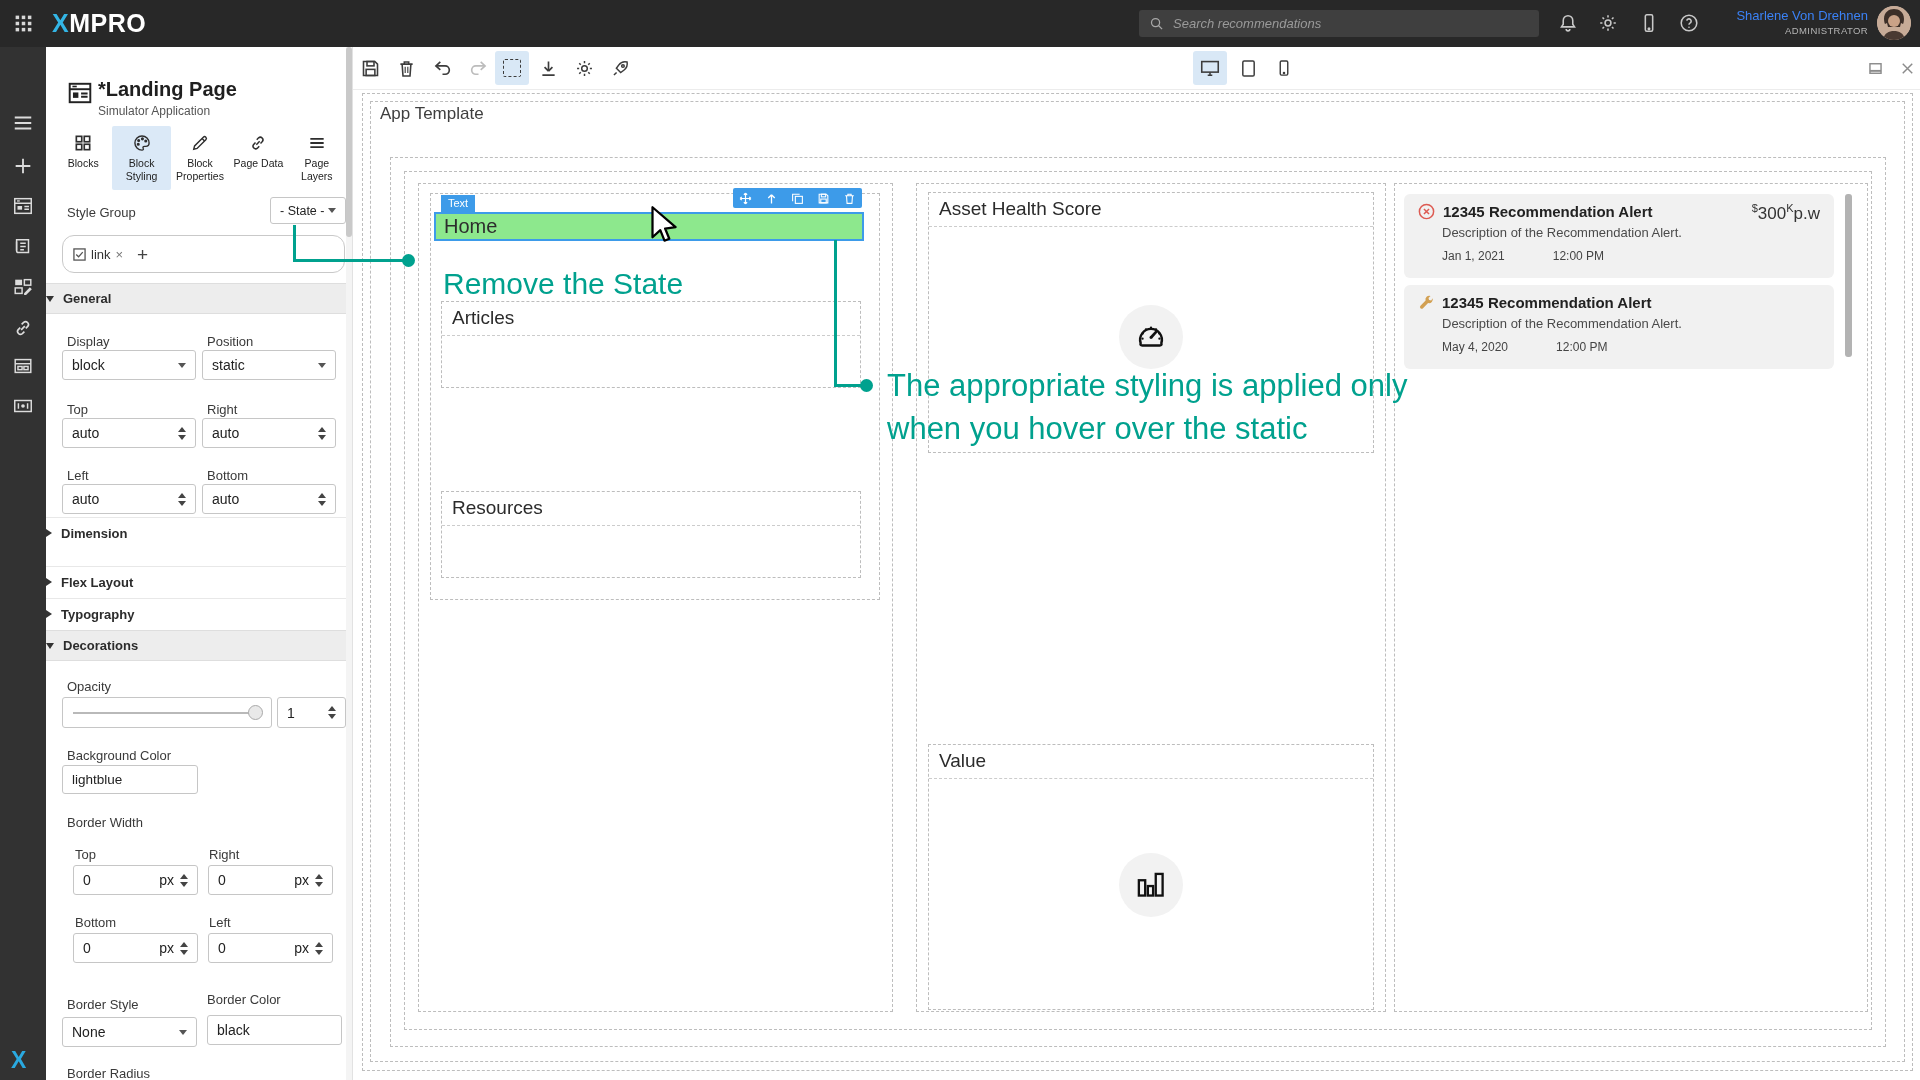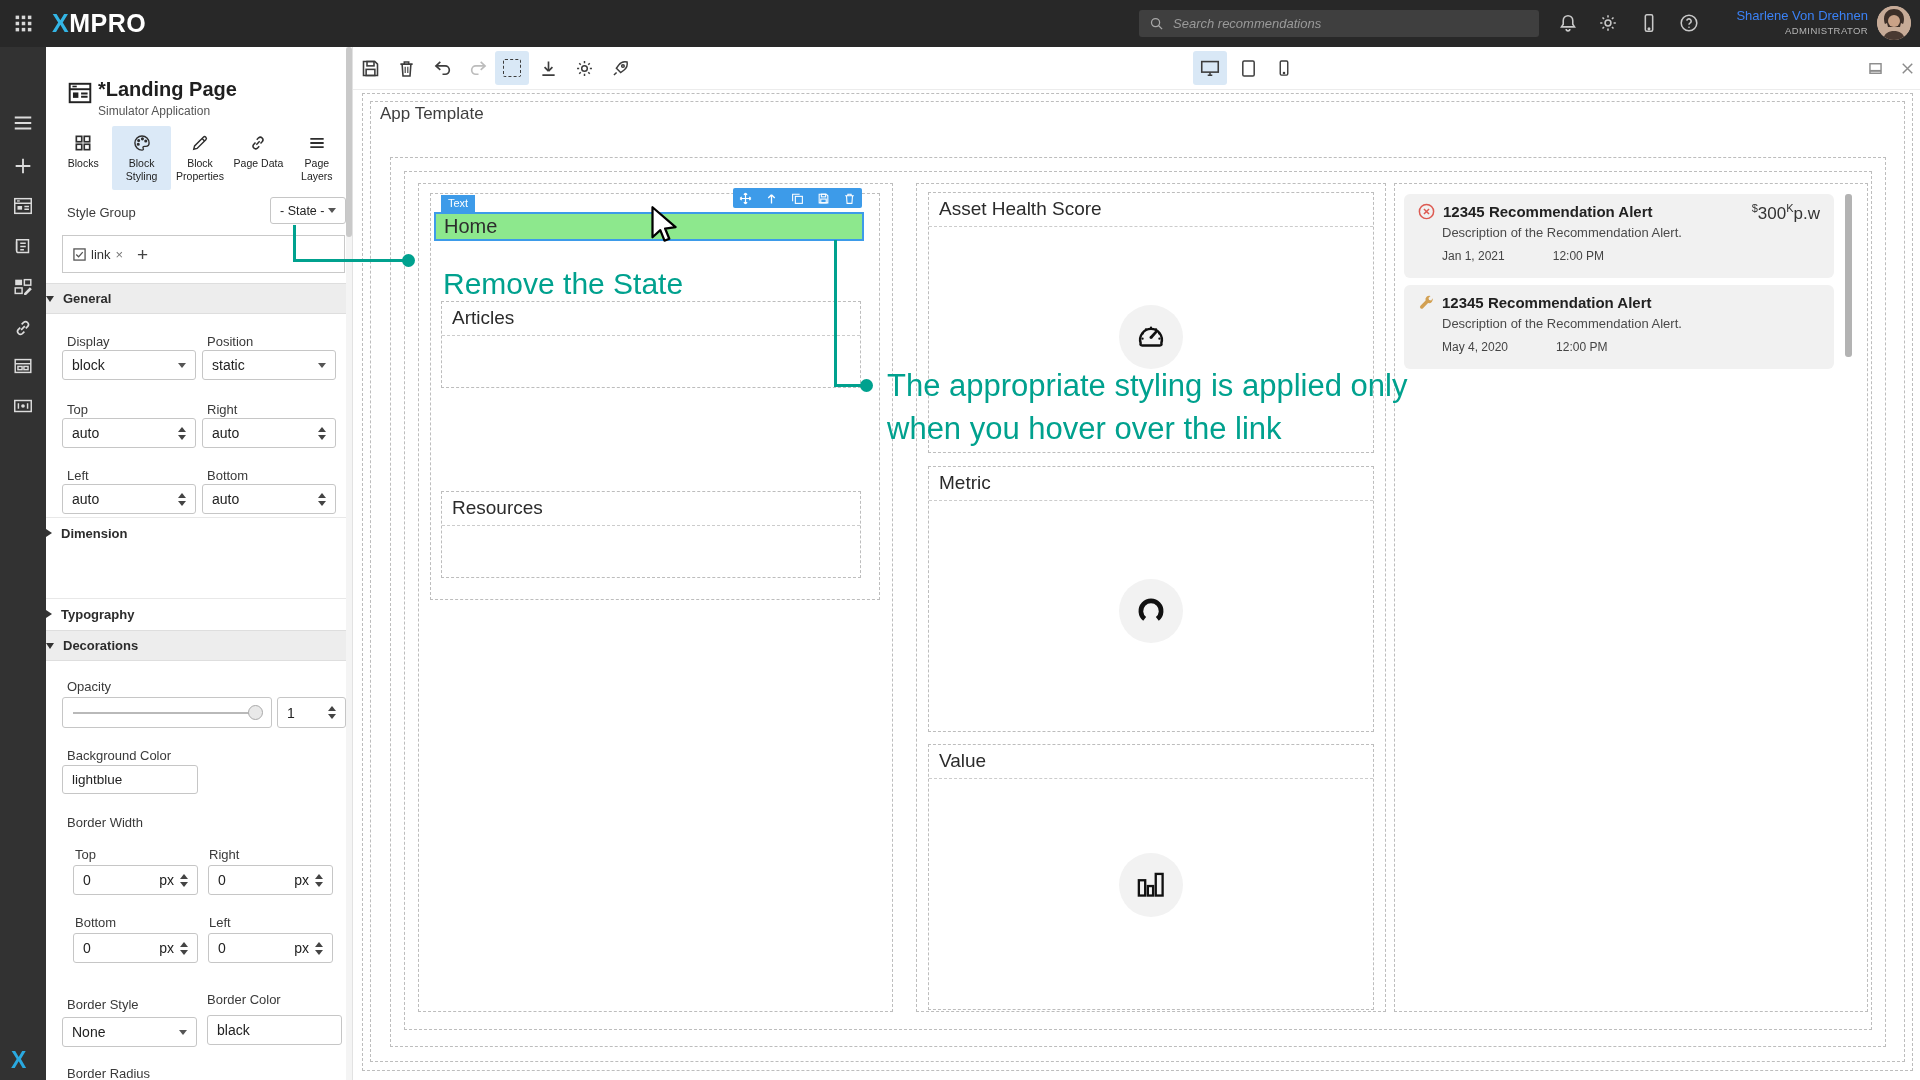--- a/index.html
+++ b/index.html
@@ -61,21 +61,21 @@
   .car-d{width:0;height:0;border-left:4.5px solid transparent;border-right:4.5px solid transparent;
          border-top:6px solid #333;}
   .car-r{width:0;height:0;border-top:4.5px solid transparent;border-bottom:4.5px solid transparent;
          border-left:6px solid #333;}
   .sliderbox{position:absolute;height:31px;border:1px solid #c6c6c6;border-radius:3px;background:#fff;
              box-sizing:border-box;}
   .sliderbox .track{position:absolute;left:10px;right:18px;top:14px;height:2px;background:#b9b9b9;}
   .sliderbox .handle{position:absolute;right:8px;top:7px;width:15px;height:15px;border-radius:50%;
                      background:#e9e9e9;border:1px solid #a9a9a9;box-sizing:border-box;cursor:pointer;}
   .chipbox{position:absolute;left:16px;top:188px;width:283px;height:38px;border:1px solid #c9c9c9;
-           border-radius:0;display:flex;align-items:center;padding:0 10px;gap:14px;box-sizing:border-box;}
+           border-radius:12px;display:flex;align-items:center;padding:0 10px;gap:14px;box-sizing:border-box;}
   .chip{display:flex;align-items:center;gap:5px;font-size:13px;color:#333;}
   .chip .x{color:#777;font-size:13px;cursor:pointer;}
   .plusbtn{font-size:19px;color:#444;cursor:pointer;line-height:1;}
   .pscroll{position:absolute;right:0;top:0;width:6px;height:100%;background:#f4f4f4;}
   .pscroll .thumb{position:absolute;left:0;top:0;width:6px;height:190px;background:#c9c9c9;border-radius:3px;}
 
   
   .canvas{position:absolute;left:353px;top:47px;width:1567px;height:1033px;background:#fff;}
   .ctool{position:absolute;left:0;top:0;width:1567px;height:42px;border-bottom:1px solid #ececec;}
   .tbtn{position:absolute;top:4px;width:34px;height:34px;display:flex;align-items:center;justify-content:center;
@@ -372,20 +372,24 @@
     <span class="spin">
         <i class="up"></i>
         <i class="dn"></i>
       </span>
   </div>
 
   <div class="sechdr closed" style="top:470px">
     <span class="car-r"></span>
     <span>Dimension</span>
   </div>
+  <div class="sechdr closed" style="top:519px">
+    <span class="car-r"></span>
+    <span>Flex Layout</span>
+  </div>
   <div class="sechdr closed" style="top:551px">
     <span class="car-r"></span>
     <span>Typography</span>
   </div>
   <div class="sechdr open" style="top:583px">
     <span class="car-d"></span>
     <span>Decorations</span>
   </div>
 
   <div class="lbl" style="left:21px;top:632px">Opacity</div>
@@ -615,28 +619,20 @@
             <circle cx="22.8" cy="10.7" r="1.1"></circle>
             <circle cx="25.8" cy="14.7" r="1.1"></circle>
           <circle cx="26" cy="19.6" r="1.1"></circle>
         </g>
         <path d="M18 18.5l5.5-6" stroke-width="2.6"></path>
           <circle cx="18" cy="18.5" r="1.4" fill="#111" stroke="none"></circle>
       </svg>
     </div>
   </div>
 
-  <div class="dashed" style="left:575px;top:419px;width:446px;height:266px">
-    <div class="blocktitle">Metric</div>
-    <div class="iconcircle" style="top:112px">
-      <svg viewBox="0 0 36 36" width="38" height="38" fill="none" stroke="#111" stroke-width="4.4">
-        <path d="M12 25.5A9.6 9.6 0 1 1 24 25.5"></path>
-      </svg>
-    </div>
-  </div>
 
   <div class="dashed" style="left:575px;top:697px;width:446px;height:266px">
     <div class="blocktitle">Value</div>
     <div class="iconcircle" style="top:108px">
       <svg viewBox="0 0 36 36" width="38" height="38" fill="none" stroke="#111" stroke-width="2.2">
         <rect x="6.5" y="13.5" width="6" height="14.5"></rect>
           <rect x="15" y="19" width="5" height="9"></rect>
           <rect x="22.5" y="7.5" width="6.5" height="20.5"></rect>
       </svg>
     </div>
@@ -675,21 +671,21 @@
     <div class="dates">
       <span>May 4, 2020</span>
       <span>12:00 PM</span>
     </div>
   </div>
 
   <div class="abs" style="left:1492px;top:147px;width:7px;height:163px;background:#b3b3b3;border-radius:3px"></div>
 
   <div class="anno" style="left:534px;top:317px;font-size:31px;line-height:43px">
     <div>The appropriate styling is applied only</div>
-    <div>when you hover over the link</div>
+    <div>when you hover over the static</div>
   </div>
 </div>
 
 <div class="teal" style="left:293px;top:225px;width:3px;height:37px"></div>
 <div class="teal" style="left:293px;top:259px;width:116px;height:3px"></div>
 <div class="tealdot" style="left:402px;top:254px"></div>
 
 <div class="teal" style="left:834px;top:240px;width:3px;height:147px"></div>
 <div class="teal" style="left:834px;top:384px;width:33px;height:3px"></div>
 <div class="tealdot" style="left:860px;top:379px"></div>

